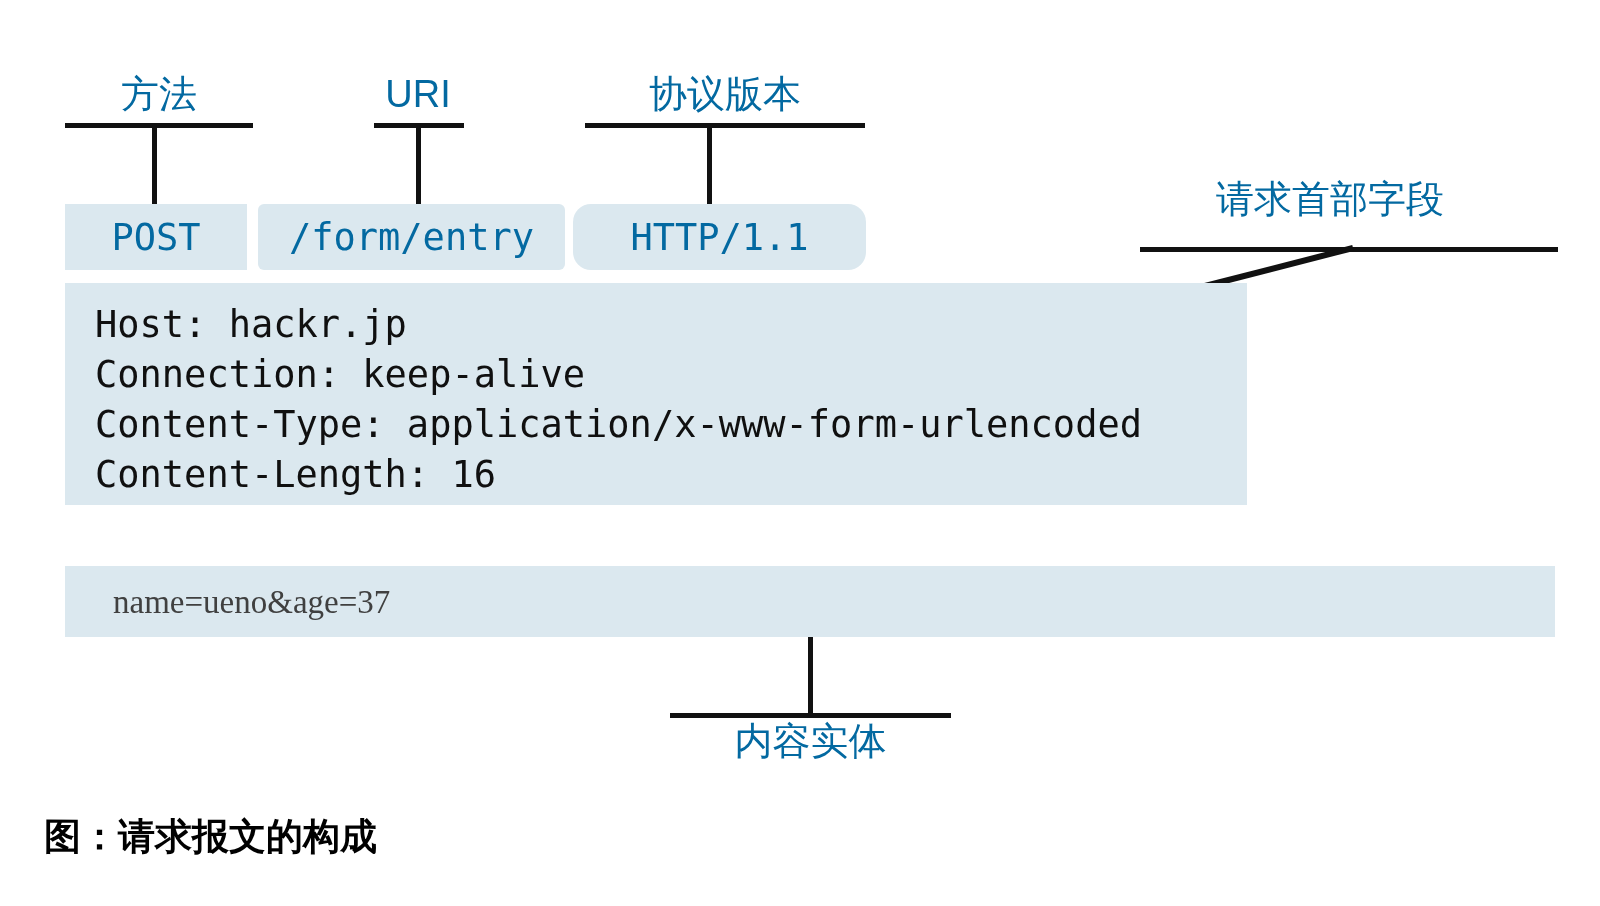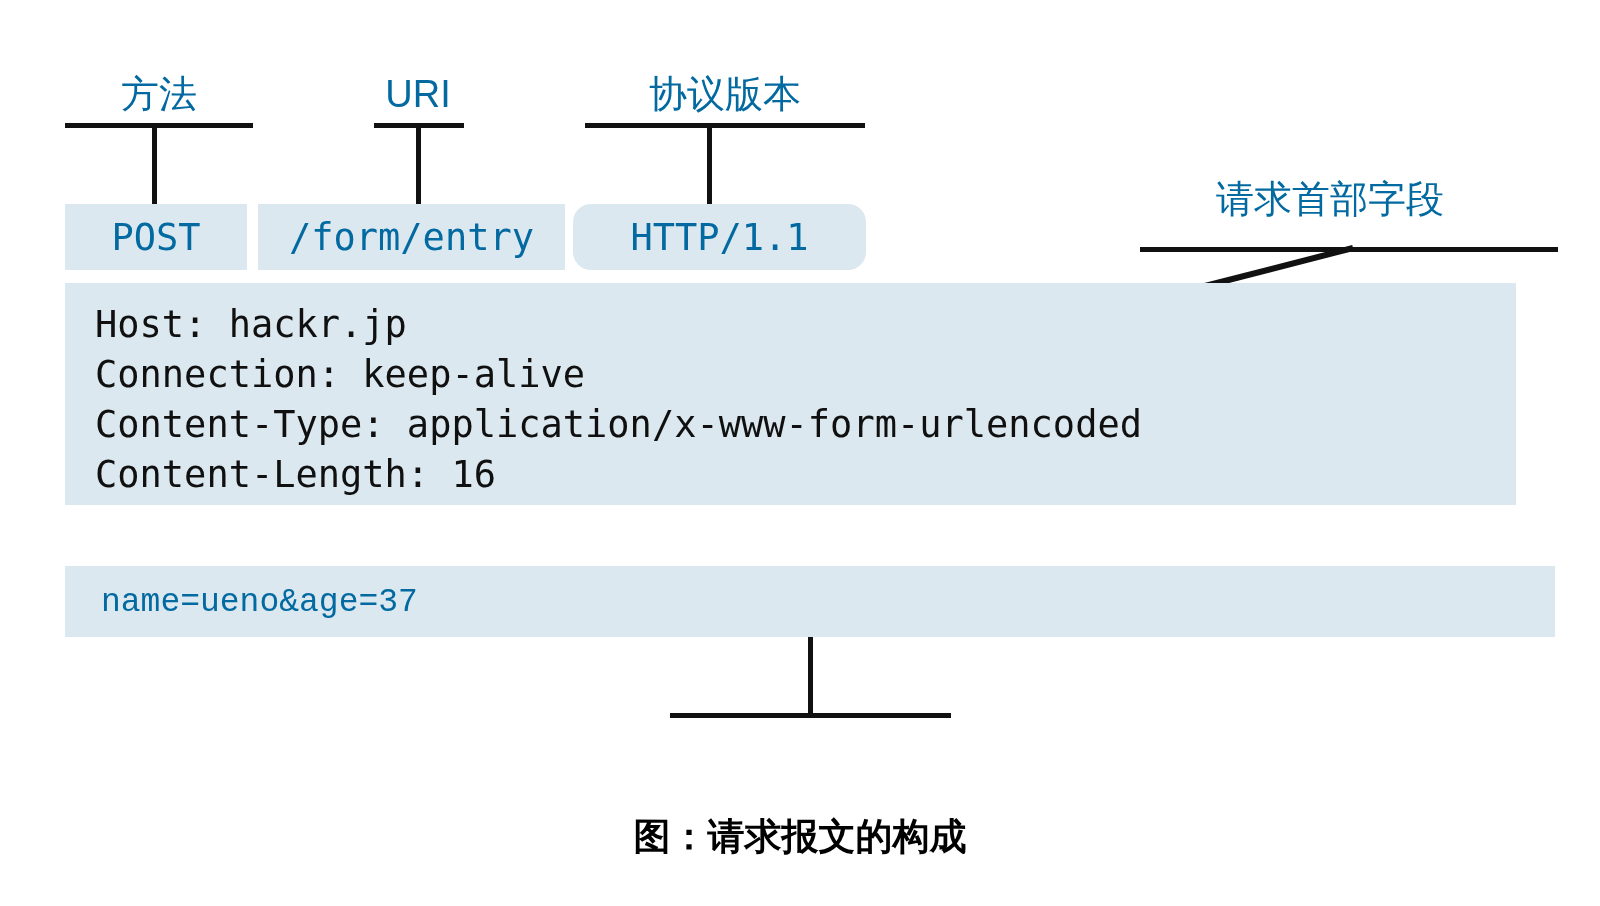--- a/index.html
+++ b/index.html
@@ -40,60 +40,60 @@
     font-family: "Liberation Sans", "DejaVu Sans", sans-serif;
     font-size: 38px;
     line-height: 1;
     color: #0369a1;
     white-space: nowrap;
     text-align: center;
   }
 
   
   #box-method   { left: 65px;  top: 204px; width: 182px; height: 66px; }
-  #box-uri      { left: 258px; top: 204px; width: 307px; height: 66px; }
+  #box-uri      { left: 258px; top: 204px; width: 307px; height: 66px; border-radius: 6px; }
   #box-version  { left: 573px; top: 204px; width: 293px; height: 66px; border-radius: 18px; }
 
   .box-text {
     position: absolute;
     left: 0;
     right: 0;
     top: 50%;
     transform: translateY(-50%);
     text-align: center;
     font-family: "DejaVu Sans Mono", "Liberation Mono", monospace;
     font-size: 37px;
     line-height: 1;
     color: #0369a1;
     white-space: pre;
   }
 
   
-  #box-headers { left: 65px; top: 283px; width: 1451px; height: 222px; }
+  #box-headers { left: 65px; top: 283px; width: 1182px; height: 222px; }
   #box-body    { left: 65px; top: 566px; width: 1490px; height: 71px; }
 
   #headers-text {
     position: absolute;
     left: 30px;
     top: 17px;
     font-family: "DejaVu Sans Mono", "Liberation Mono", monospace;
     font-size: 37px;
     line-height: 50px;
     color: #101010;
     white-space: pre;
   }
   #body-text {
     position: absolute;
-    left: 36px;
+    left: 48px;
     top: 50%;
     transform: translateY(-50%);
-    font-family: Liberation Mono, monospace;
+    font-family: Liberation Serif, serif;
     font-size: 33px;
     line-height: 1;
-    color: #0369a1;
+    color: #404040;
     white-space: pre;
   }
 
   
   #label-method     { left: 65px;  top: 75px; width: 188px; }
   #line-method      { left: 65px;  top: 123px; width: 188px; }
   #stem-method      { left: 152px; top: 123px; height: 83px; }
 
   
   #label-uri        { left: 372px; top: 75px; width: 92px; }
@@ -121,26 +121,27 @@
   #stem-body        { left: 808px; top: 637px; height: 80px; }
   #line-body        { left: 670px; top: 713px; width: 281px; }
   #label-body       { left: 670px; top: 722px; width: 281px; }
 
   
   #caption {
     position: absolute;
     left: 0;
     right: 0;
     top: 812px;
-    text-align: center;
+    text-align: left;
     font-family: "Liberation Sans", "DejaVu Sans", sans-serif;
     font-size: 37px;
     font-weight: bold;
     color: #000000;
     white-space: pre;
+    padding-left: 44px;
   }
 </style>
 </head>
 <body>
 
 <div id="figure">
 
   <div class="cjk-label" id="label-method">方法</div>
   <div class="rule-h" id="line-method"></div>
   <div class="rule-v" id="stem-method"></div>
@@ -177,16 +178,17 @@
 Content-Type: application/x-www-form-urlencoded
 Content-Length: 16</div>
   </div>
 
   <div class="blue-box" id="box-body">
     <div id="body-text">name=ueno&amp;age=37</div>
   </div>
 
   <div class="rule-v" id="stem-body"></div>
   <div class="rule-h" id="line-body"></div>
+  <div class="cjk-label" id="label-body">内容实体</div>
 
   <div id="caption">图：请求报文的构成</div>
 
 </div>
 
 </body></html>

